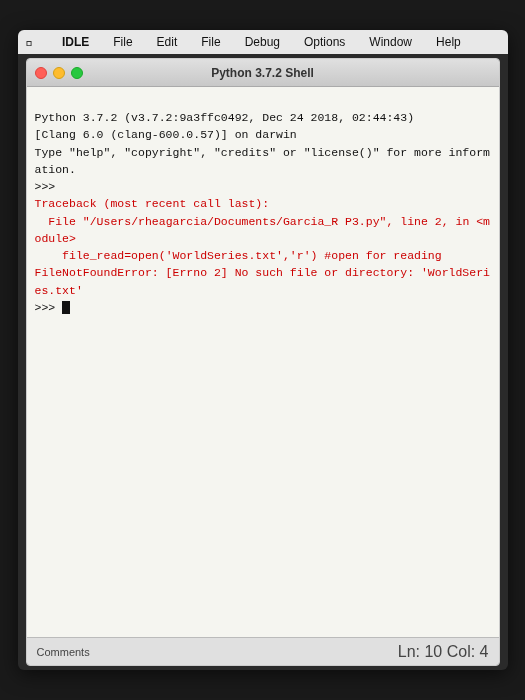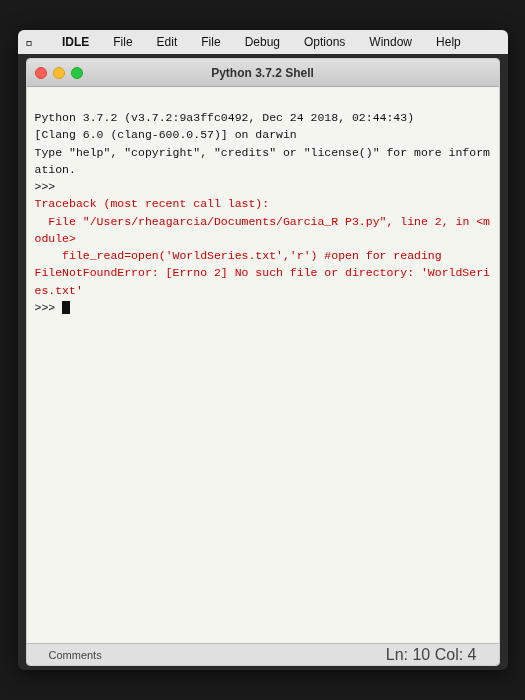--- a/index.html
+++ b/index.html
@@ -143,25 +143,25 @@
       animation: blink 1s step-end infinite;
     }
 
     @keyframes blink {
       50% { opacity: 0; }
     }
 
     
     .statusbar {
       background: #e0e0e0;
-      height: 22px;
+      height: 28px;
       display: flex;
       align-items: center;
       justify-content: space-between;
-      padding: 0 22px;
+      padding: 0 10px;
       border-top: 1px solid #bbb;
       flex-shrink: 0;
     }
 
     .status-comments {
       font-size: 11px;
       font-family: -apple-system, BlinkMacSystemFont, sans-serif;
       color: #444;
     }
 

